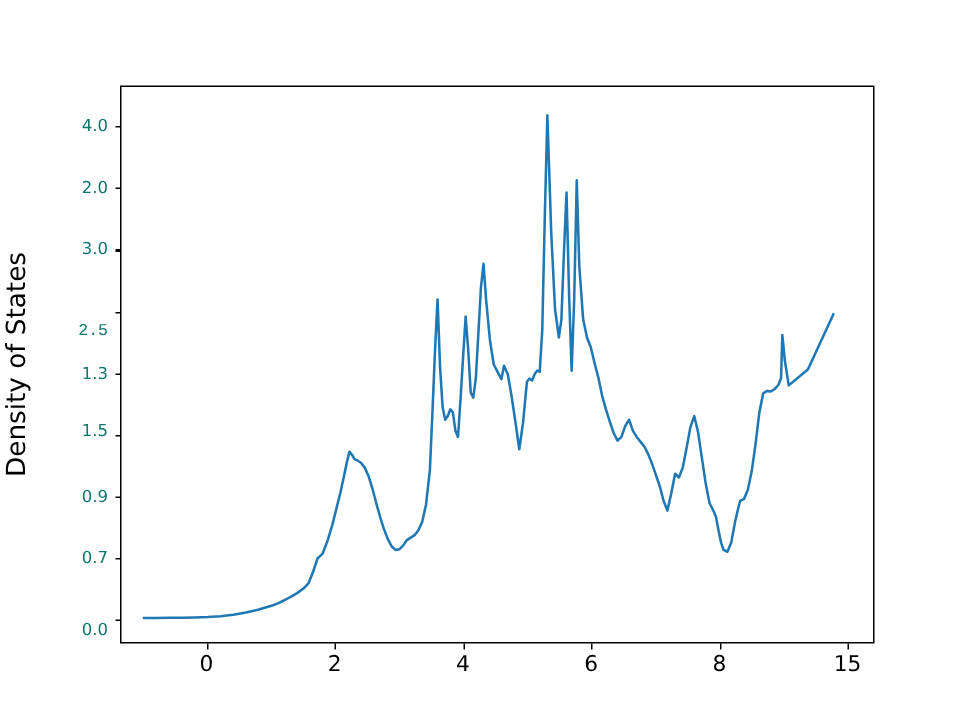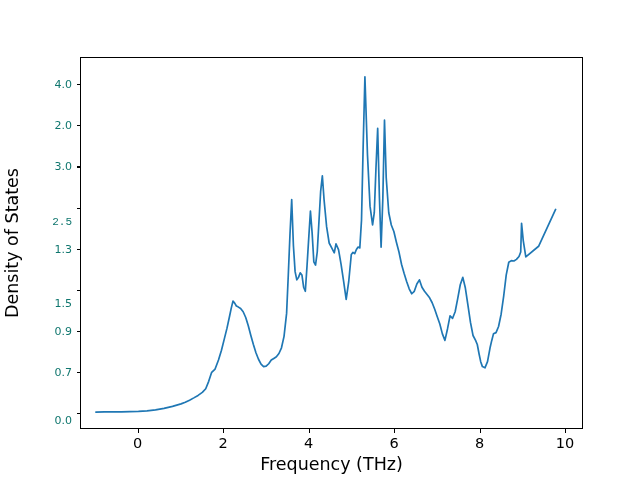--- a/index.html
+++ b/index.html
@@ -113,41 +113,40 @@
       <div class="tick-label-x" style="left: 137.69px;">0</div>
       <div class="tick-mark-x" style="left: 223.16px;"></div>
       <div class="tick-label-x" style="left: 223.16px;">2</div>
       <div class="tick-mark-x" style="left: 308.64px;"></div>
       <div class="tick-label-x" style="left: 308.64px;">4</div>
       <div class="tick-mark-x" style="left: 394.11px;"></div>
       <div class="tick-label-x" style="left: 394.11px;">6</div>
       <div class="tick-mark-x" style="left: 479.58px;"></div>
       <div class="tick-label-x" style="left: 479.58px;">8</div>
       <div class="tick-mark-x" style="left: 565.05px;"></div>
-      <div class="tick-label-x" style="left: 565.05px;">10</div>
+      <div class="tick-label-x" style="left: 565.05px;">15</div>
     </div>
   <div id="ticks-y">
       <div class="tick-mark-y" style="top: 413.36px;"></div>
       <div class="tick-label-y" style="top: 420px;">0.0</div>
       <div class="tick-mark-y" style="top: 372.21px;"></div>
       <div class="tick-label-y" style="top: 372.21px;">0.7</div>
       <div class="tick-mark-y" style="top: 331.06px;"></div>
       <div class="tick-label-y" style="top: 331.06px;">0.9</div>
       <div class="tick-mark-y" style="top: 289.91px;"></div>
-      <div class="tick-label-y" style="top: 303px;">1.5</div>
+      <div class="tick-label-y" style="top: 287px;">1.5</div>
       <div class="tick-mark-y" style="top: 248.76px;"></div>
       <div class="tick-label-y" style="top: 248.76px;">1.3</div>
       <div class="tick-mark-y" style="top: 207.61px;"></div>
       <div class="tick-label-y" style="top: 222px; font-family: Liberation Mono, monospace;">2.5</div>
       <div class="tick-mark-y" style="top: 166.46px;"></div>
       <div class="tick-label-y" style="top: 166.46px;">3.0</div>
       <div class="tick-mark-y" style="top: 125.31px;"></div>
       <div class="tick-label-y" style="top: 125.31px;">2.0</div>
       <div class="tick-mark-y" style="top: 84.16px;"></div>
       <div class="tick-label-y" style="top: 84.16px;">4.0</div>
     </div>
 
-  <div id="xlabel">Frequency (THz)</div>
   <div id="ylabel">
     <span>Density of States</span>
   </div>
 
 </div>
 
 </body></html>

